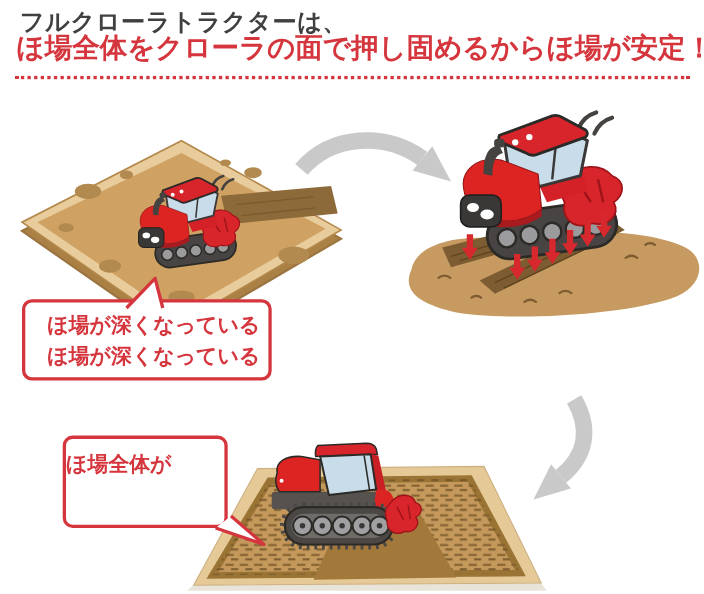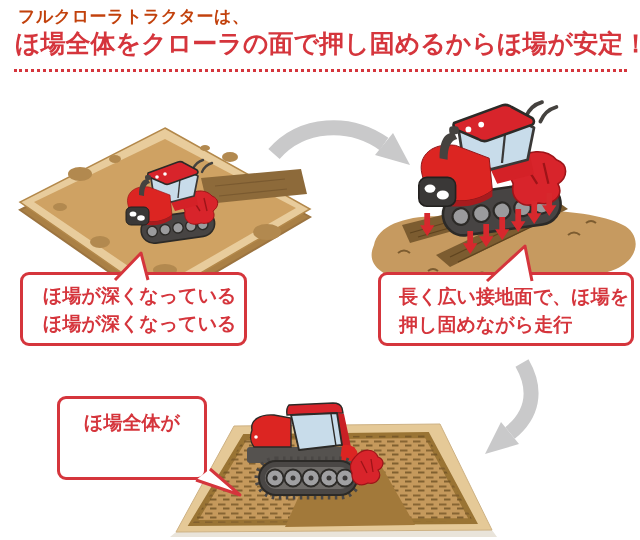--- a/index.html
+++ b/index.html
@@ -1,32 +1,32 @@
 <!DOCTYPE html>
 <html><head>
 <meta charset="utf-8">
 <style>
   html,body{margin:0;padding:0;background:#fff;}
   .stage{position:relative;width:640px;height:540px;background:#ffffff;overflow:hidden;
          font-family:"Liberation Sans","DejaVu Sans",sans-serif;}
-  .subtitle{position:absolute;left:18px;top:5px;font-size:17px;font-weight:700;
-            color:#c2410c;letter-spacing:.5px;white-space:nowrap;}
+  .subtitle{position:absolute;left:18px;top:5px;font-size:22px;font-weight:700;
+            color:#404040;letter-spacing:.5px;white-space:nowrap;}
   .title{position:absolute;left:15px;top:27px;font-size:25px;font-weight:800;
          color:#d5353c;letter-spacing:0;white-space:nowrap;}
   .divider{position:absolute;left:14px;top:69px;width:613px;height:0;
            border-top:3px dotted #d5353c;}
   .illus{position:absolute;}
   .flow-arrow{position:absolute;z-index:1;}
   .callout{position:absolute;background:#fff;border:3px solid #d5353c;border-radius:9px;
            color:#d5353c;font-weight:700;font-size:19px;line-height:28px;z-index:5;}
   .callout .txt{position:relative;z-index:1;display:block;}
   .tail{position:absolute;z-index:6;overflow:visible;}
   .c1{left:20px;top:272px;width:201px;height:60px;padding:8px 0 0 20px;font-family:Liberation Mono, monospace;}
   .c2{left:378px;top:272px;width:232px;height:60px;padding:8px 0 0 18px;}
-  .c3{left:57px;top:396px;width:144px;height:68px;padding:10px 0 0 0;text-align:center;}
+  .c3{left:57px;top:396px;width:144px;height:68px;padding:10px 0 0 0;text-align:left;}
 </style>
 </head>
 <body>
 
 <div class="stage">
 
   <svg width="0" height="0" style="position:absolute" aria-hidden="true">
     <defs>
       <g id="tractor-iso">
         <path d="M70,11 q3,-7 10,-9 M79,14 q3,-7 10,-9" stroke="#45423f" stroke-width="2.4" fill="none" stroke-linecap="round"></path>
@@ -158,28 +158,20 @@
 
   <div class="callout c1">
     <svg class="tail" style="left:86px;top:-24px" width="46" height="30" viewBox="0 0 46 30">
       <path d="M6,29 L32,2 L39,29 Z" fill="#fff"></path>
       <path d="M6,29 L32,2 L39,29" fill="none" stroke="#d5353c" stroke-width="3" stroke-linejoin="round"></path>
     </svg>
     <span class="txt">ほ場が深くなっている</span>
     <span class="txt">ほ場が深くなっている</span>
   </div>
 
-  <div class="callout c2">
-    <svg class="tail" style="left:100px;top:-31px" width="56" height="38" viewBox="0 0 56 38">
-      <path d="M6,37 L44,2 L51,37 Z" fill="#fff"></path>
-      <path d="M6,37 L44,2 L51,37" fill="none" stroke="#d5353c" stroke-width="3" stroke-linejoin="round"></path>
-    </svg>
-    <span class="txt">長く広い接地面で、ほ場を</span>
-    <span class="txt">押し固めながら走行</span>
-  </div>
 
   <div class="callout c3">
     <svg class="tail" style="left:130px;top:62px" width="56" height="42" viewBox="0 0 56 42">
       <path d="M6,19 L50,34 L20,8 Z" fill="#fff"></path>
       <path d="M6,19 L50,34 L20,8" fill="none" stroke="#d5353c" stroke-width="3" stroke-linejoin="round"></path>
     </svg>
     <span class="txt">ほ場全体が</span>
   </div>
 
 </div>

